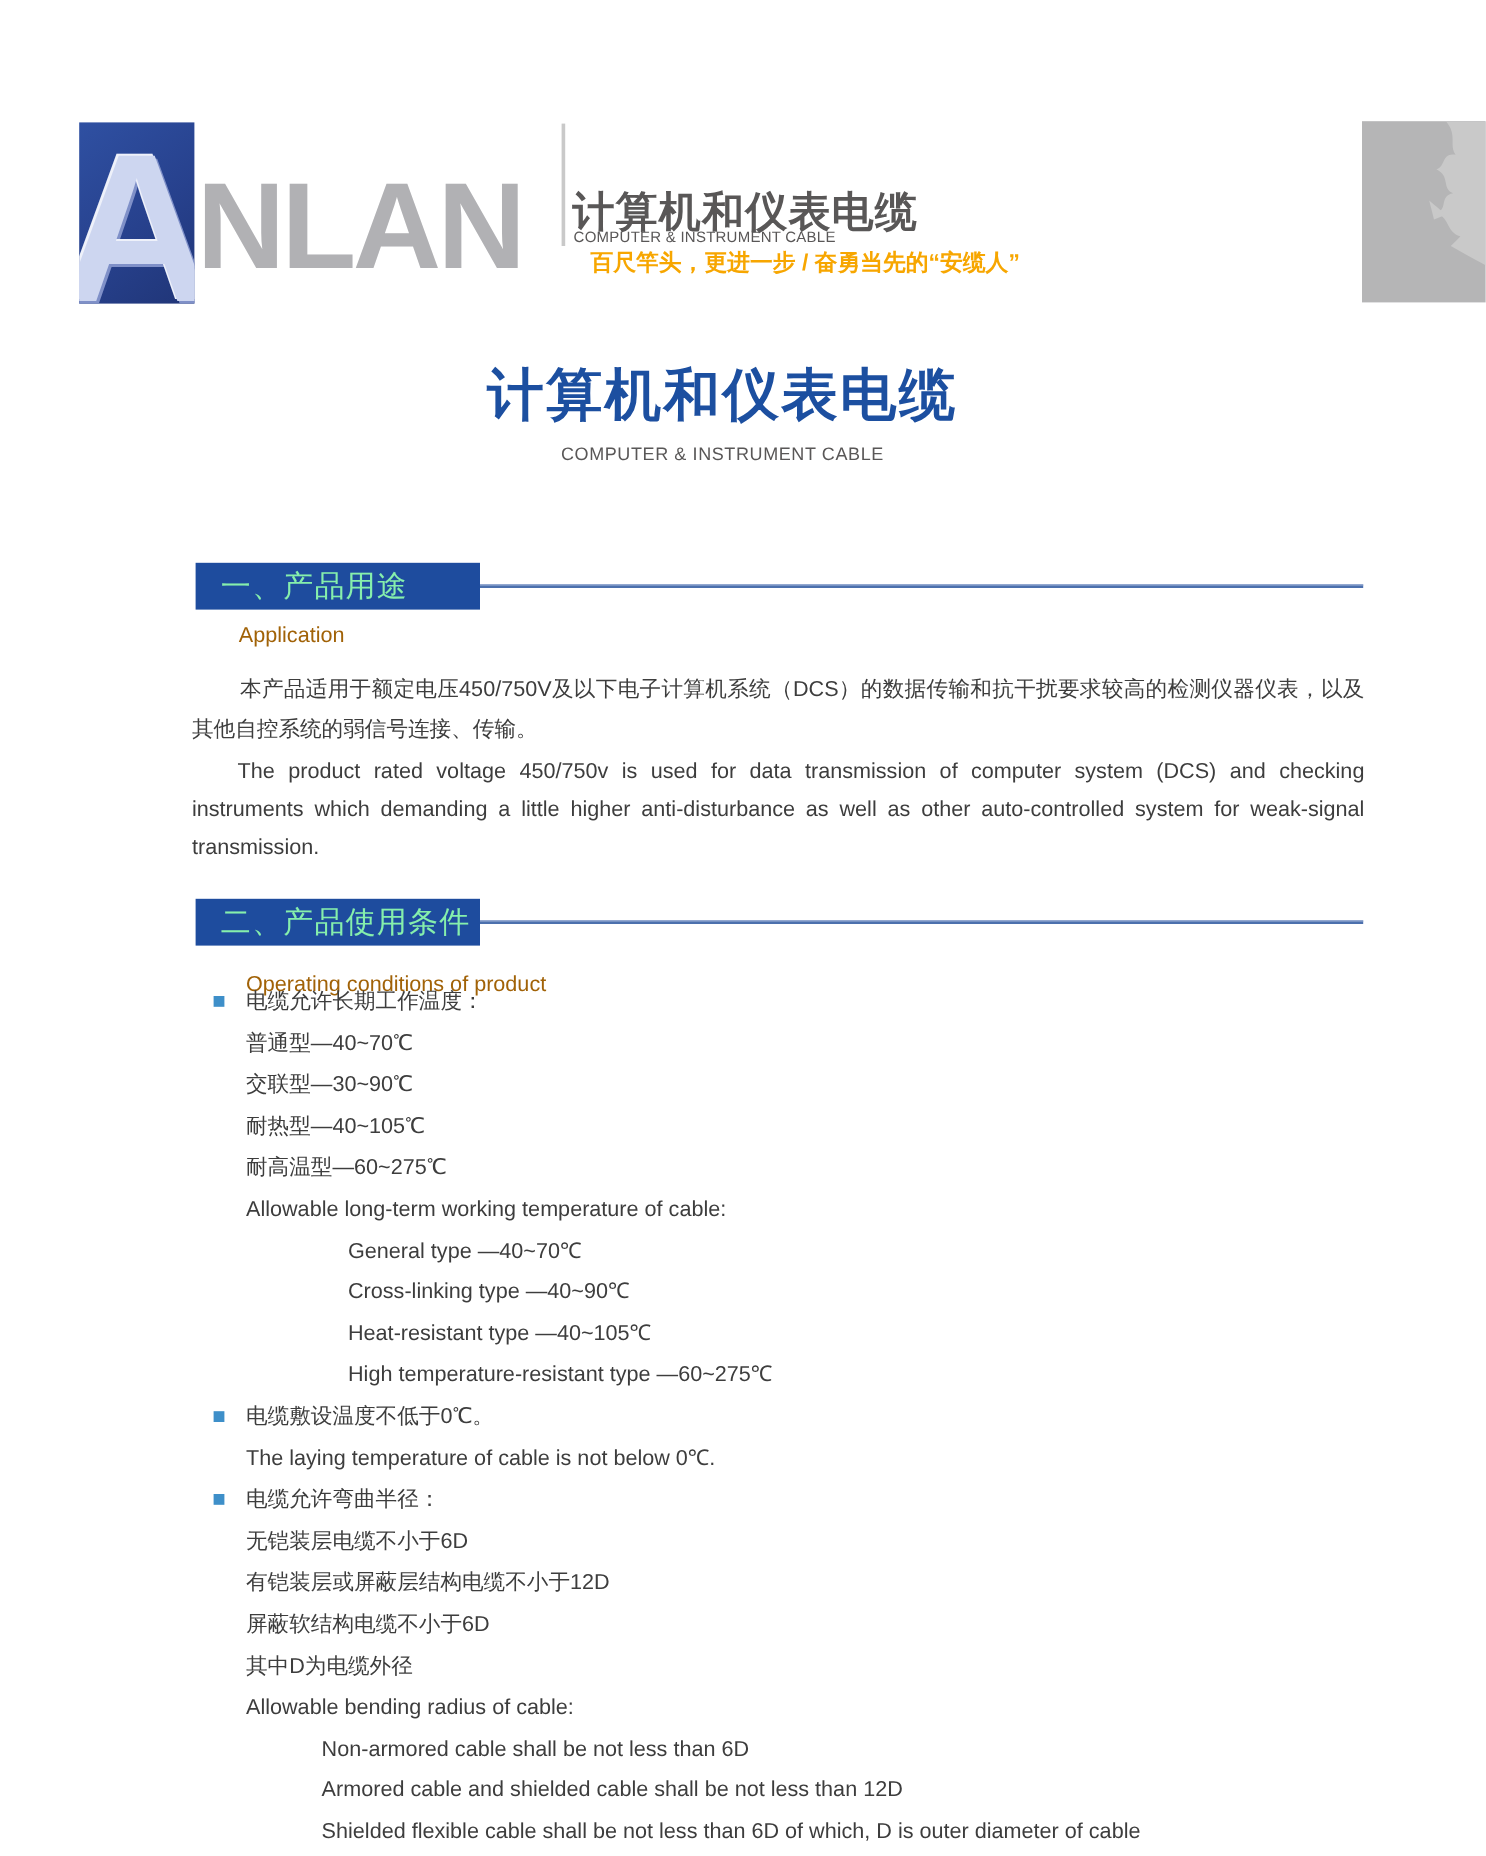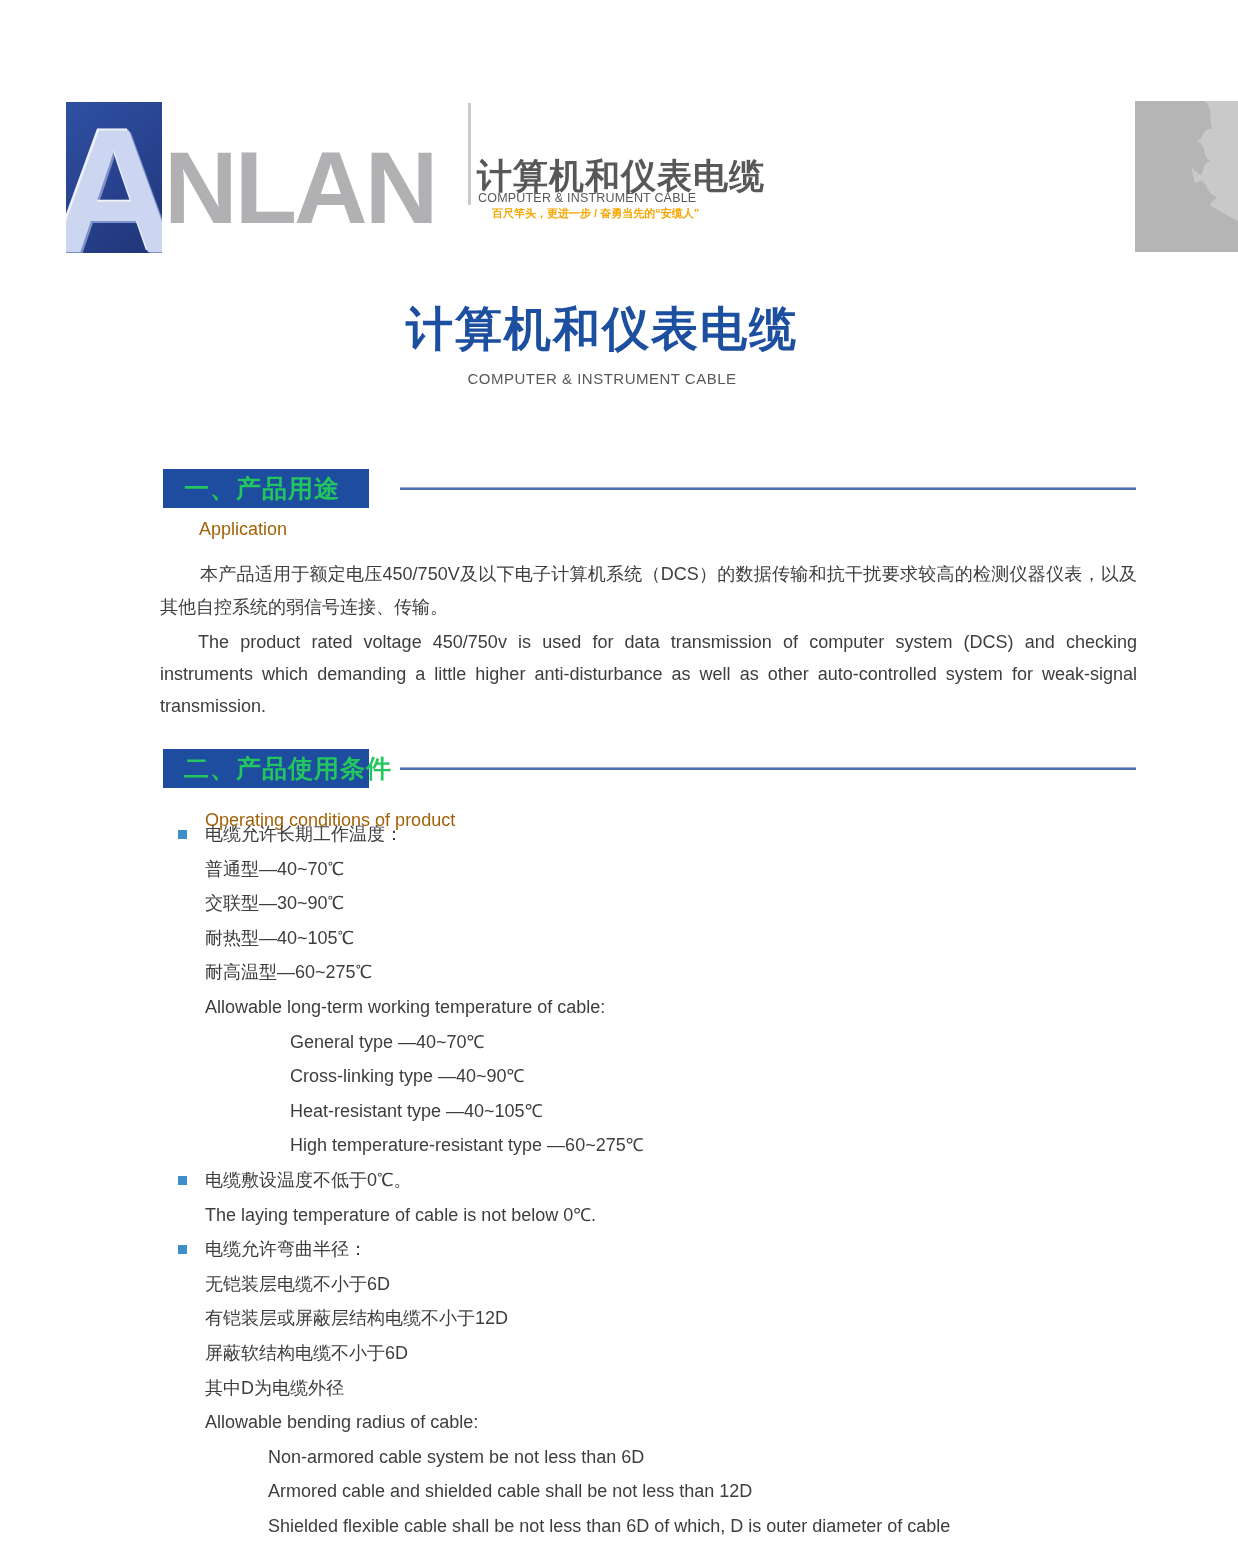--- a/index.html
+++ b/index.html
@@ -22,35 +22,35 @@
     transform:translateY(8px);
   }
   .logo-nlan {
     position:absolute; left:164px; top:150px; height:76px;
     font-size:102px; line-height:76px; font-weight:bold;
     color:#b1b1b4; letter-spacing:-3px; white-space:nowrap;
   }
   .hdr-divider { position:absolute; left:468px; top:103px; width:3px; height:102px; background:#c9c9c9; }
   .hdr-cn { position:absolute; left:477px; top:153px; font-size:35px; font-weight:bold; color:#595757; letter-spacing:1px; white-space:nowrap; }
   .hdr-en { position:absolute; left:478px; top:191px; font-size:12.5px; color:#595757; letter-spacing:0.2px; white-space:nowrap; }
-  .hdr-slogan { position:absolute; left:492px; top:206px; font-size:11px; font-weight:bold; color:#f7a600; white-space:nowrap; }
+  .hdr-slogan { position:absolute; left:492px; top:206px; font-size:19px; font-weight:bold; color:#f7a600; white-space:nowrap; }
   .gray-box { position:absolute; left:1135px; top:101px; width:103px; height:151px; background:#b5b5b6; overflow:hidden; }
 
   
   .title-wrap { position:absolute; left:0; top:298px; width:1204px; text-align:center; }
   .title-cn { font-size:47px; font-weight:bold; color:#1c4fa0; letter-spacing:2px; }
   .title-en { margin-top:9px; font-size:15px; color:#595757; letter-spacing:0.5px; }
 
   
   .sec-head { position:absolute; left:163px; width:973px; height:39px; }
   #sec1-head { top:469px; }
   #sec2-head { top:749px; }
   .sec-box {
-    position:absolute; left:0; top:0; width:206px; height:39px; background:#1e4c9e;
-    color:#22c55e; font-size:25px; font-weight:bold; display:flex; align-items:center;
+    position:absolute; left:0; top:0; width:237px; height:39px; background:#1e4c9e;
+    color:#86efac; font-size:25px; font-weight:normal; display:flex; align-items:center;
     padding-left:21px; box-sizing:border-box; letter-spacing:1px; white-space:nowrap;
   }
   .sec-line { position:absolute; left:237px; right:0; top:18px; height:2px; background:#4c70ad; border-top:1px solid #93a9d2; }
 
   .sub-label { position:absolute; font-size:18px; color:#a16207; white-space:nowrap; }
   #app-label { left:199px; top:519px; }
   #sec2-sub  { left:205px; top:810px; }
 
   
   .para { position:absolute; left:160px; width:977px; font-size:18px; color:#3d3d3d; text-align:justify; }
@@ -116,16 +116,16 @@
   <div class="li ind1"><span>Heat-resistant type —40~105℃</span></div>
   <div class="li ind1"><span>High temperature-resistant type —60~275℃</span></div>
   <div class="li ind0"><span class="sq"></span><span>电缆敷设温度不低于0℃。</span></div>
   <div class="li ind0"><span>The laying temperature of cable is not below 0℃.</span></div>
   <div class="li ind0"><span class="sq"></span><span>电缆允许弯曲半径：</span></div>
   <div class="li ind0"><span>无铠装层电缆不小于6D</span></div>
   <div class="li ind0"><span>有铠装层或屏蔽层结构电缆不小于12D</span></div>
   <div class="li ind0"><span>屏蔽软结构电缆不小于6D</span></div>
   <div class="li ind0"><span>其中D为电缆外径</span></div>
   <div class="li ind0"><span>Allowable bending radius of cable:</span></div>
-  <div class="li ind2"><span>Non-armored cable system be not less than 6D</span></div>
+  <div class="li ind2"><span>Non-armored cable shall be not less than 6D</span></div>
   <div class="li ind2"><span>Armored cable and shielded cable shall be not less than 12D</span></div>
   <div class="li ind2"><span>Shielded flexible cable shall be not less than 6D of which, D is outer diameter of cable</span></div>
 </div>
 
 </body></html>

